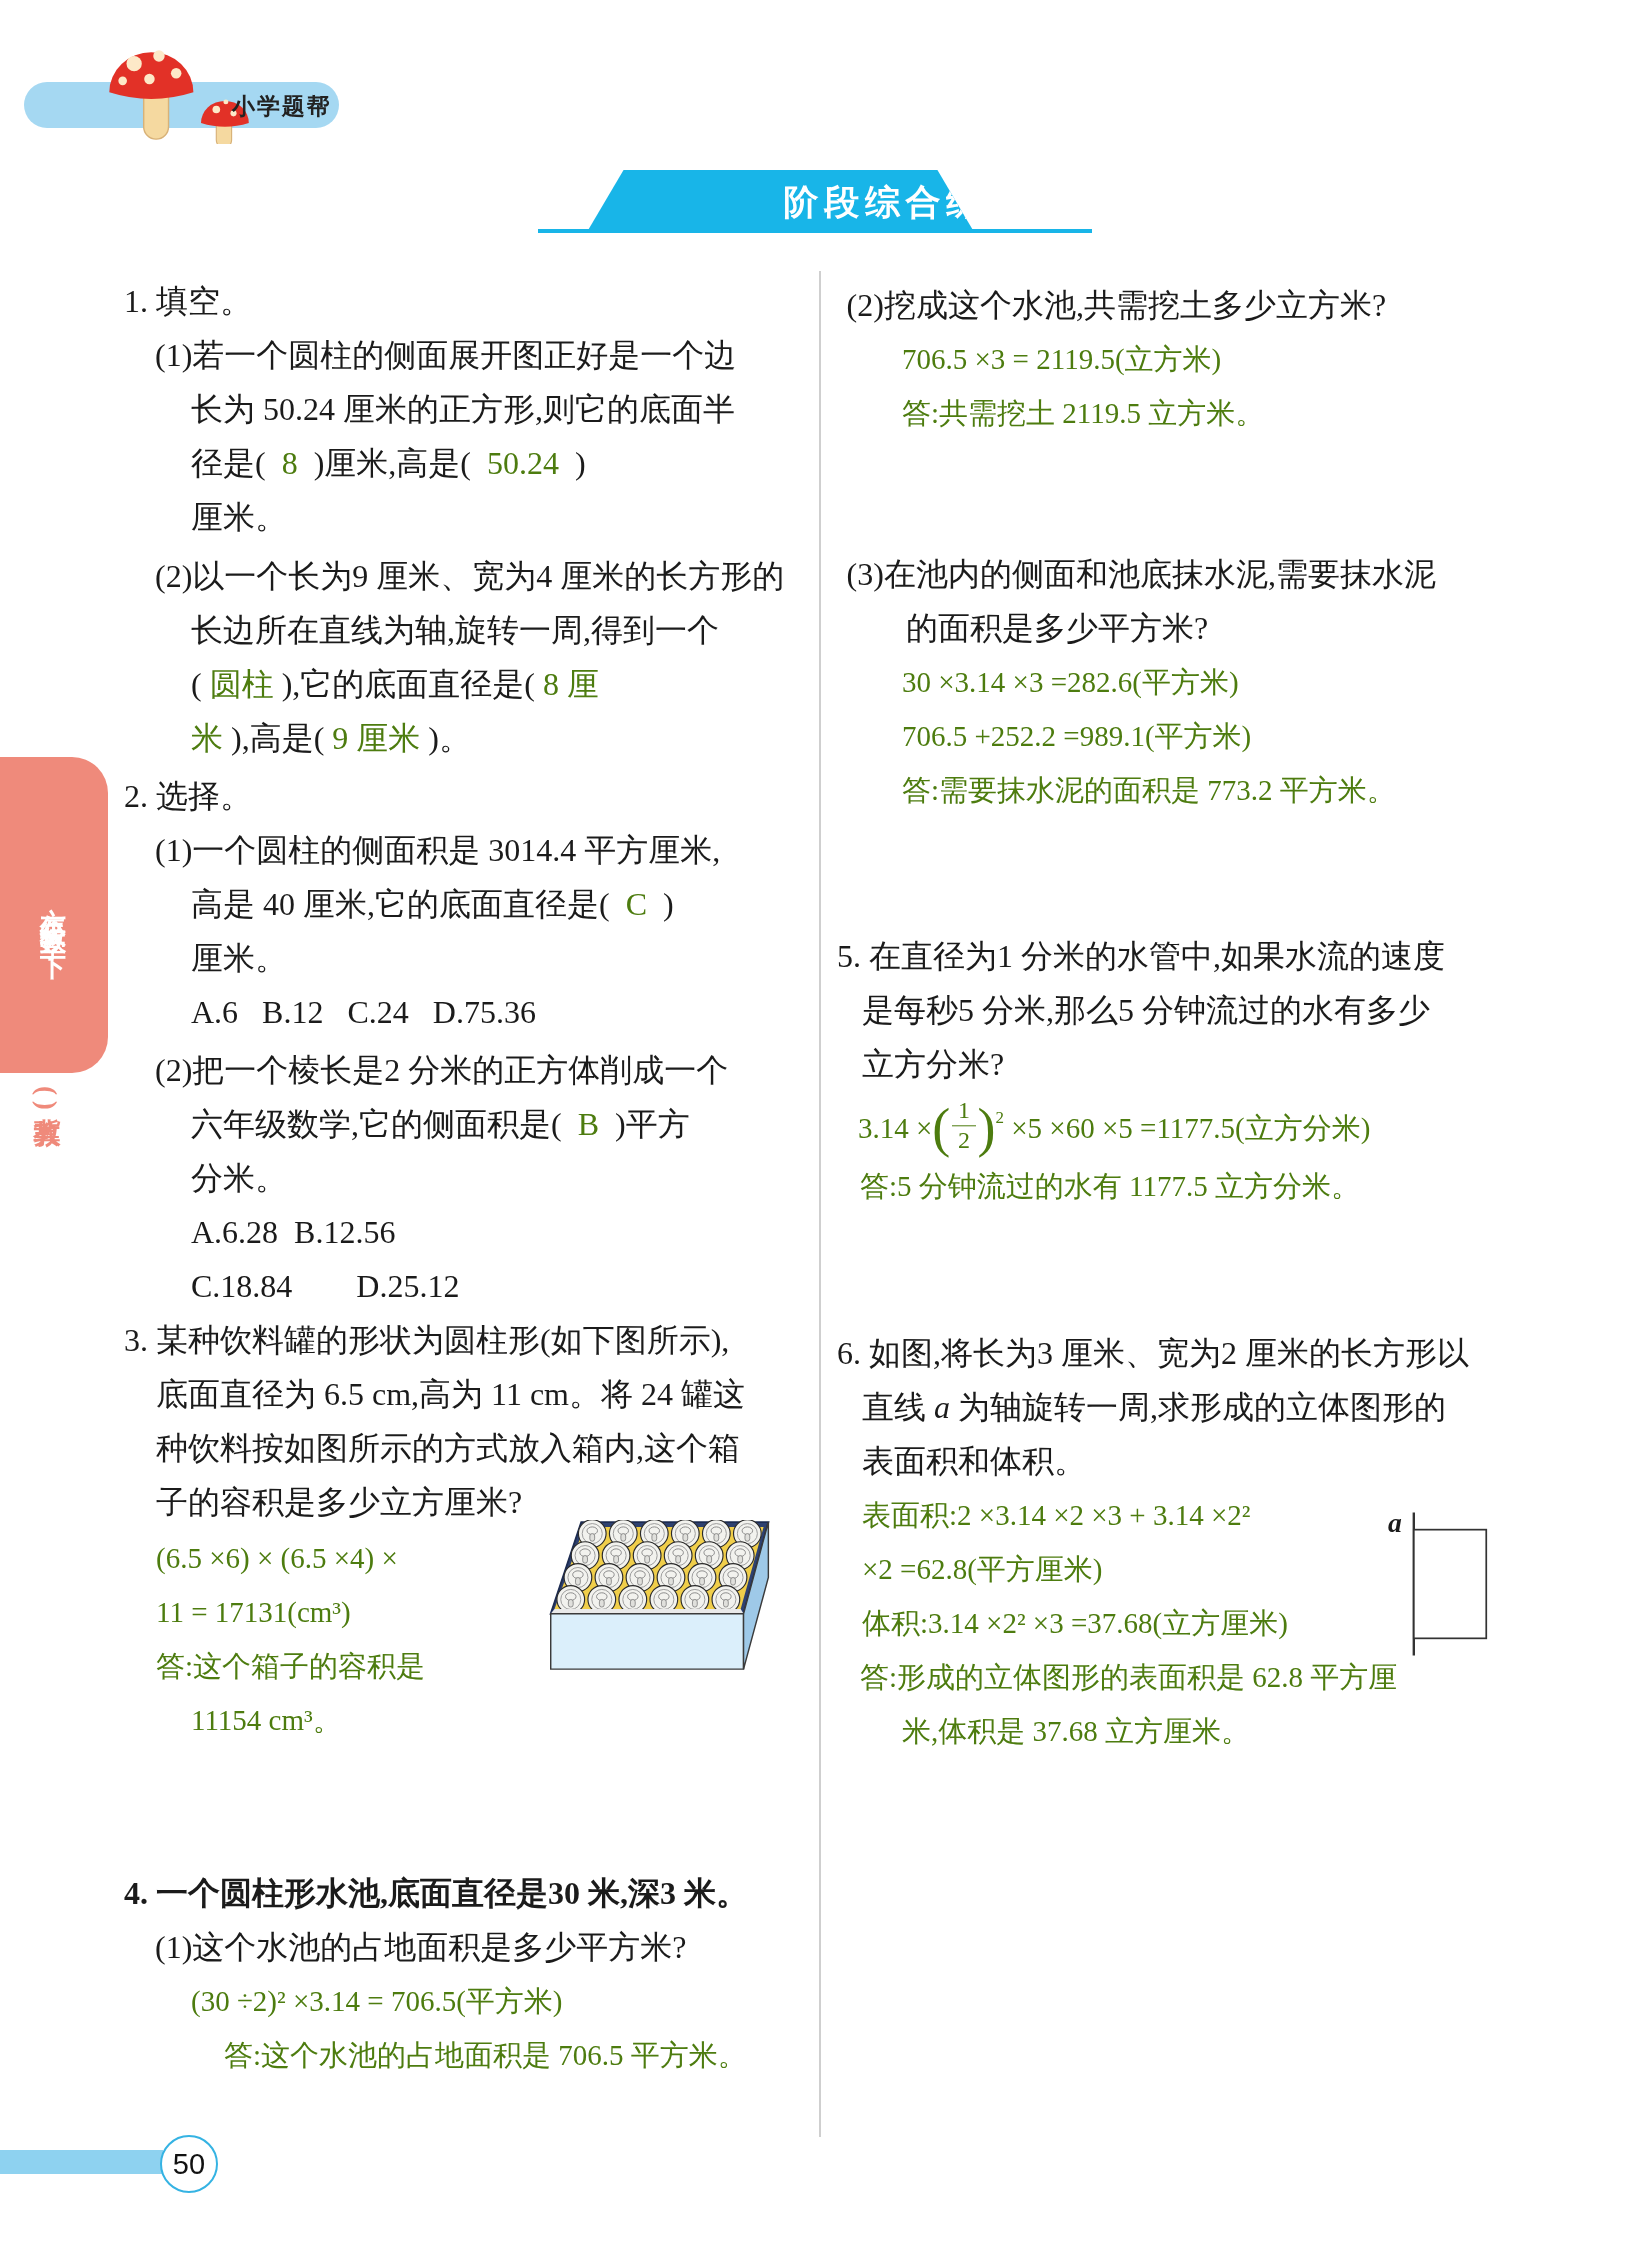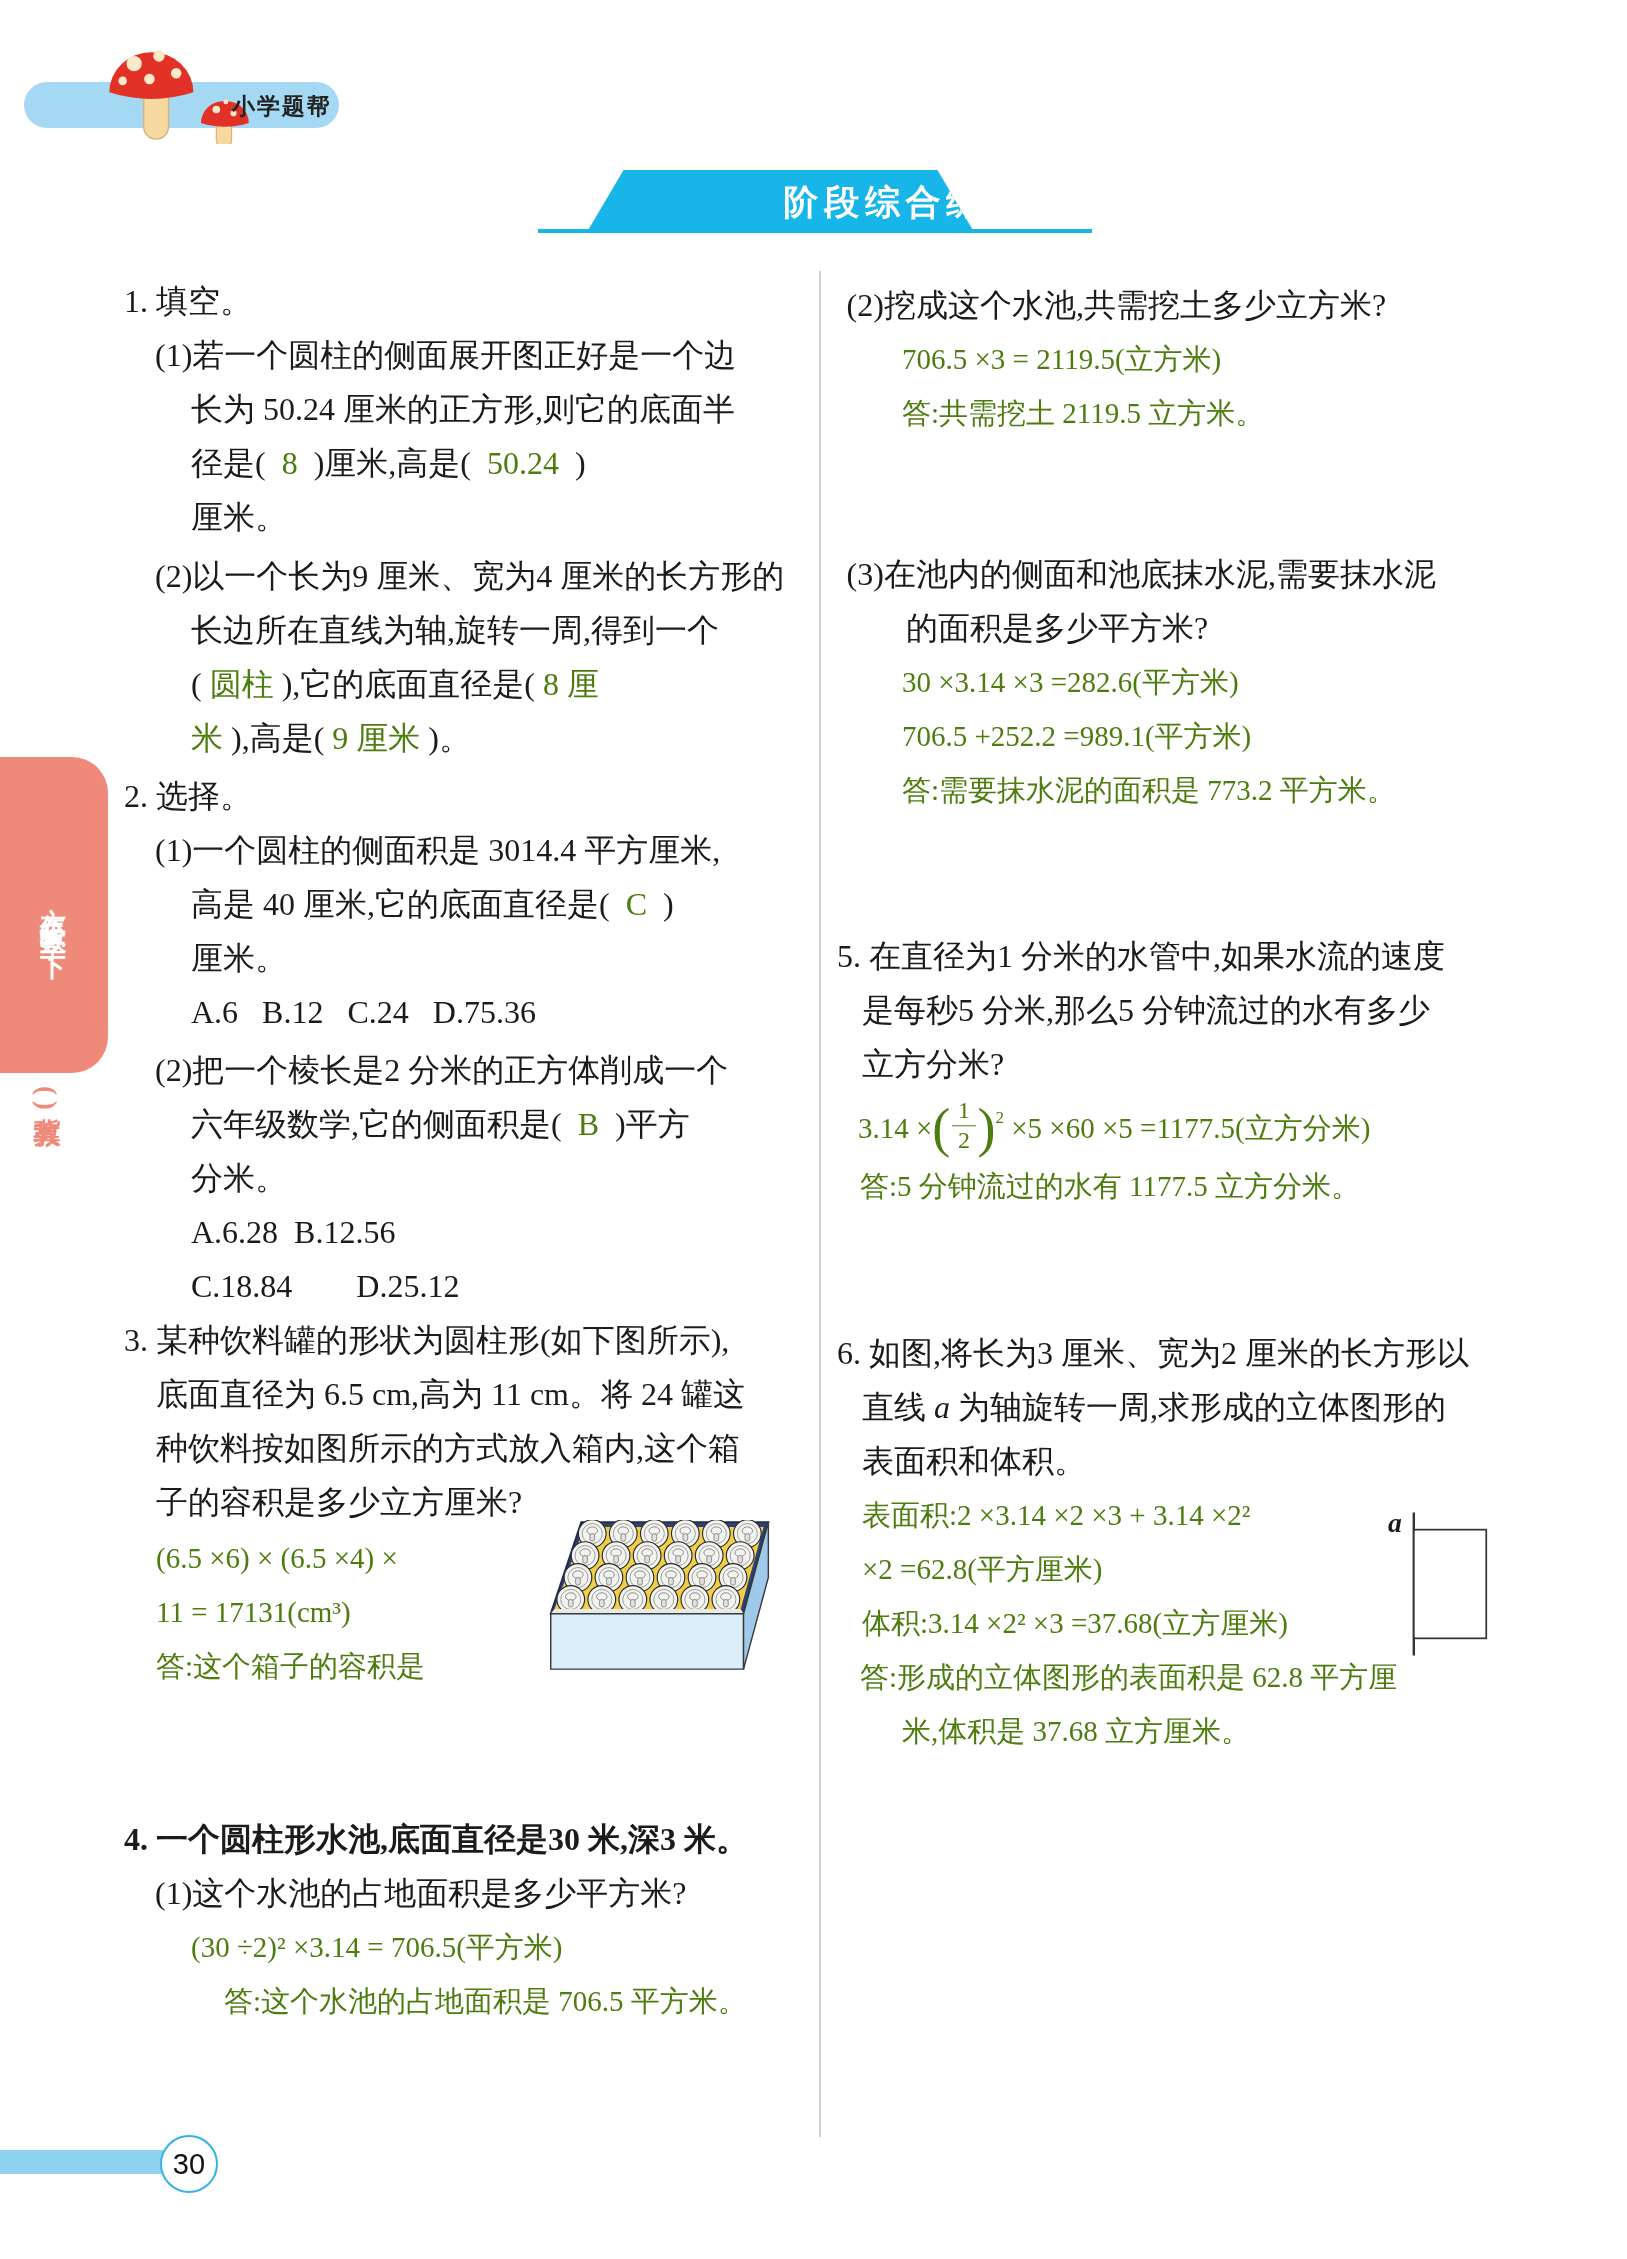--- a/index.html
+++ b/index.html
@@ -103,20 +103,21 @@
   <div class="line i2"><span>分米。</span></div>
   <div class="line i2"><span>A.6.28  B.12.56</span></div>
   <div class="line i2"><span>C.18.84        D.25.12</span></div>
   <div class="line"><span>3. 某种饮料罐的形状为圆柱形(如下图所示),</span></div>
   <div class="line ic"><span>底面直径为 6.5 cm,高为 11 cm。将 24 罐这</span></div>
   <div class="line ic"><span>种饮料按如图所示的方式放入箱内,这个箱</span></div>
   <div class="line ic"><span>子的容积是多少立方厘米?</span></div>
   <div class="line ic g2 ps"><span class="pink">(6.5 ×6) × (6.5 ×4) ×</span></div>
   <div class="line ic ps"><span class="pink">11 = 17131(cm³)</span></div>
   <div class="line ic ps"><span class="pink">答:这个箱子的容积是</span></div>
+  <div class="line i2 ps"><span class="pink">11154 cm³。</span></div>
   <div class="line g124"><span>4. 一个圆柱形水池,底面直径是30 米,深3 米。</span></div>
   <div class="line i1"><span>(1)这个水池的占地面积是多少平方米?</span></div>
   <div class="line i2 ps"><span class="pink">(30 ÷2)² ×3.14 = 706.5(平方米)</span></div>
   <div class="line i3 ps"><span class="pink">答:这个水池的占地面积是 706.5 平方米。</span></div>
 </div>
 
 <div class="col right">
   <div class="line r1"><span>(2)挖成这个水池,共需挖土多少立方米?</span></div>
   <div class="line ra ps"><span class="pink">706.5 ×3 = 2119.5(立方米)</span></div>
   <div class="line ra ps"><span class="pink">答:共需挖土 2119.5 立方米。</span></div>
@@ -180,14 +181,14 @@
   <polygon points="234,2 208,98 208,156 234,60" fill="#9ec9e8" stroke="#3a3a3a" stroke-width="1.5"></polygon>
 </svg>
 
 <svg class="axis-fig" width="143" height="170" viewBox="0 0 150 178">
   <line x1="47" y1="14" x2="47" y2="164" stroke="#333333" stroke-width="2.5"></line>
   <rect x="47" y="32" width="76" height="114" fill="#ffffff" stroke="#333333" stroke-width="1.8"></rect>
   <text x="20" y="34" class="axis-label">a</text>
 </svg>
 
 <div class="footer-bar"></div>
-<div class="page-badge">30</div>
+<div class="page-badge">50</div>
 
 
 </body></html>

